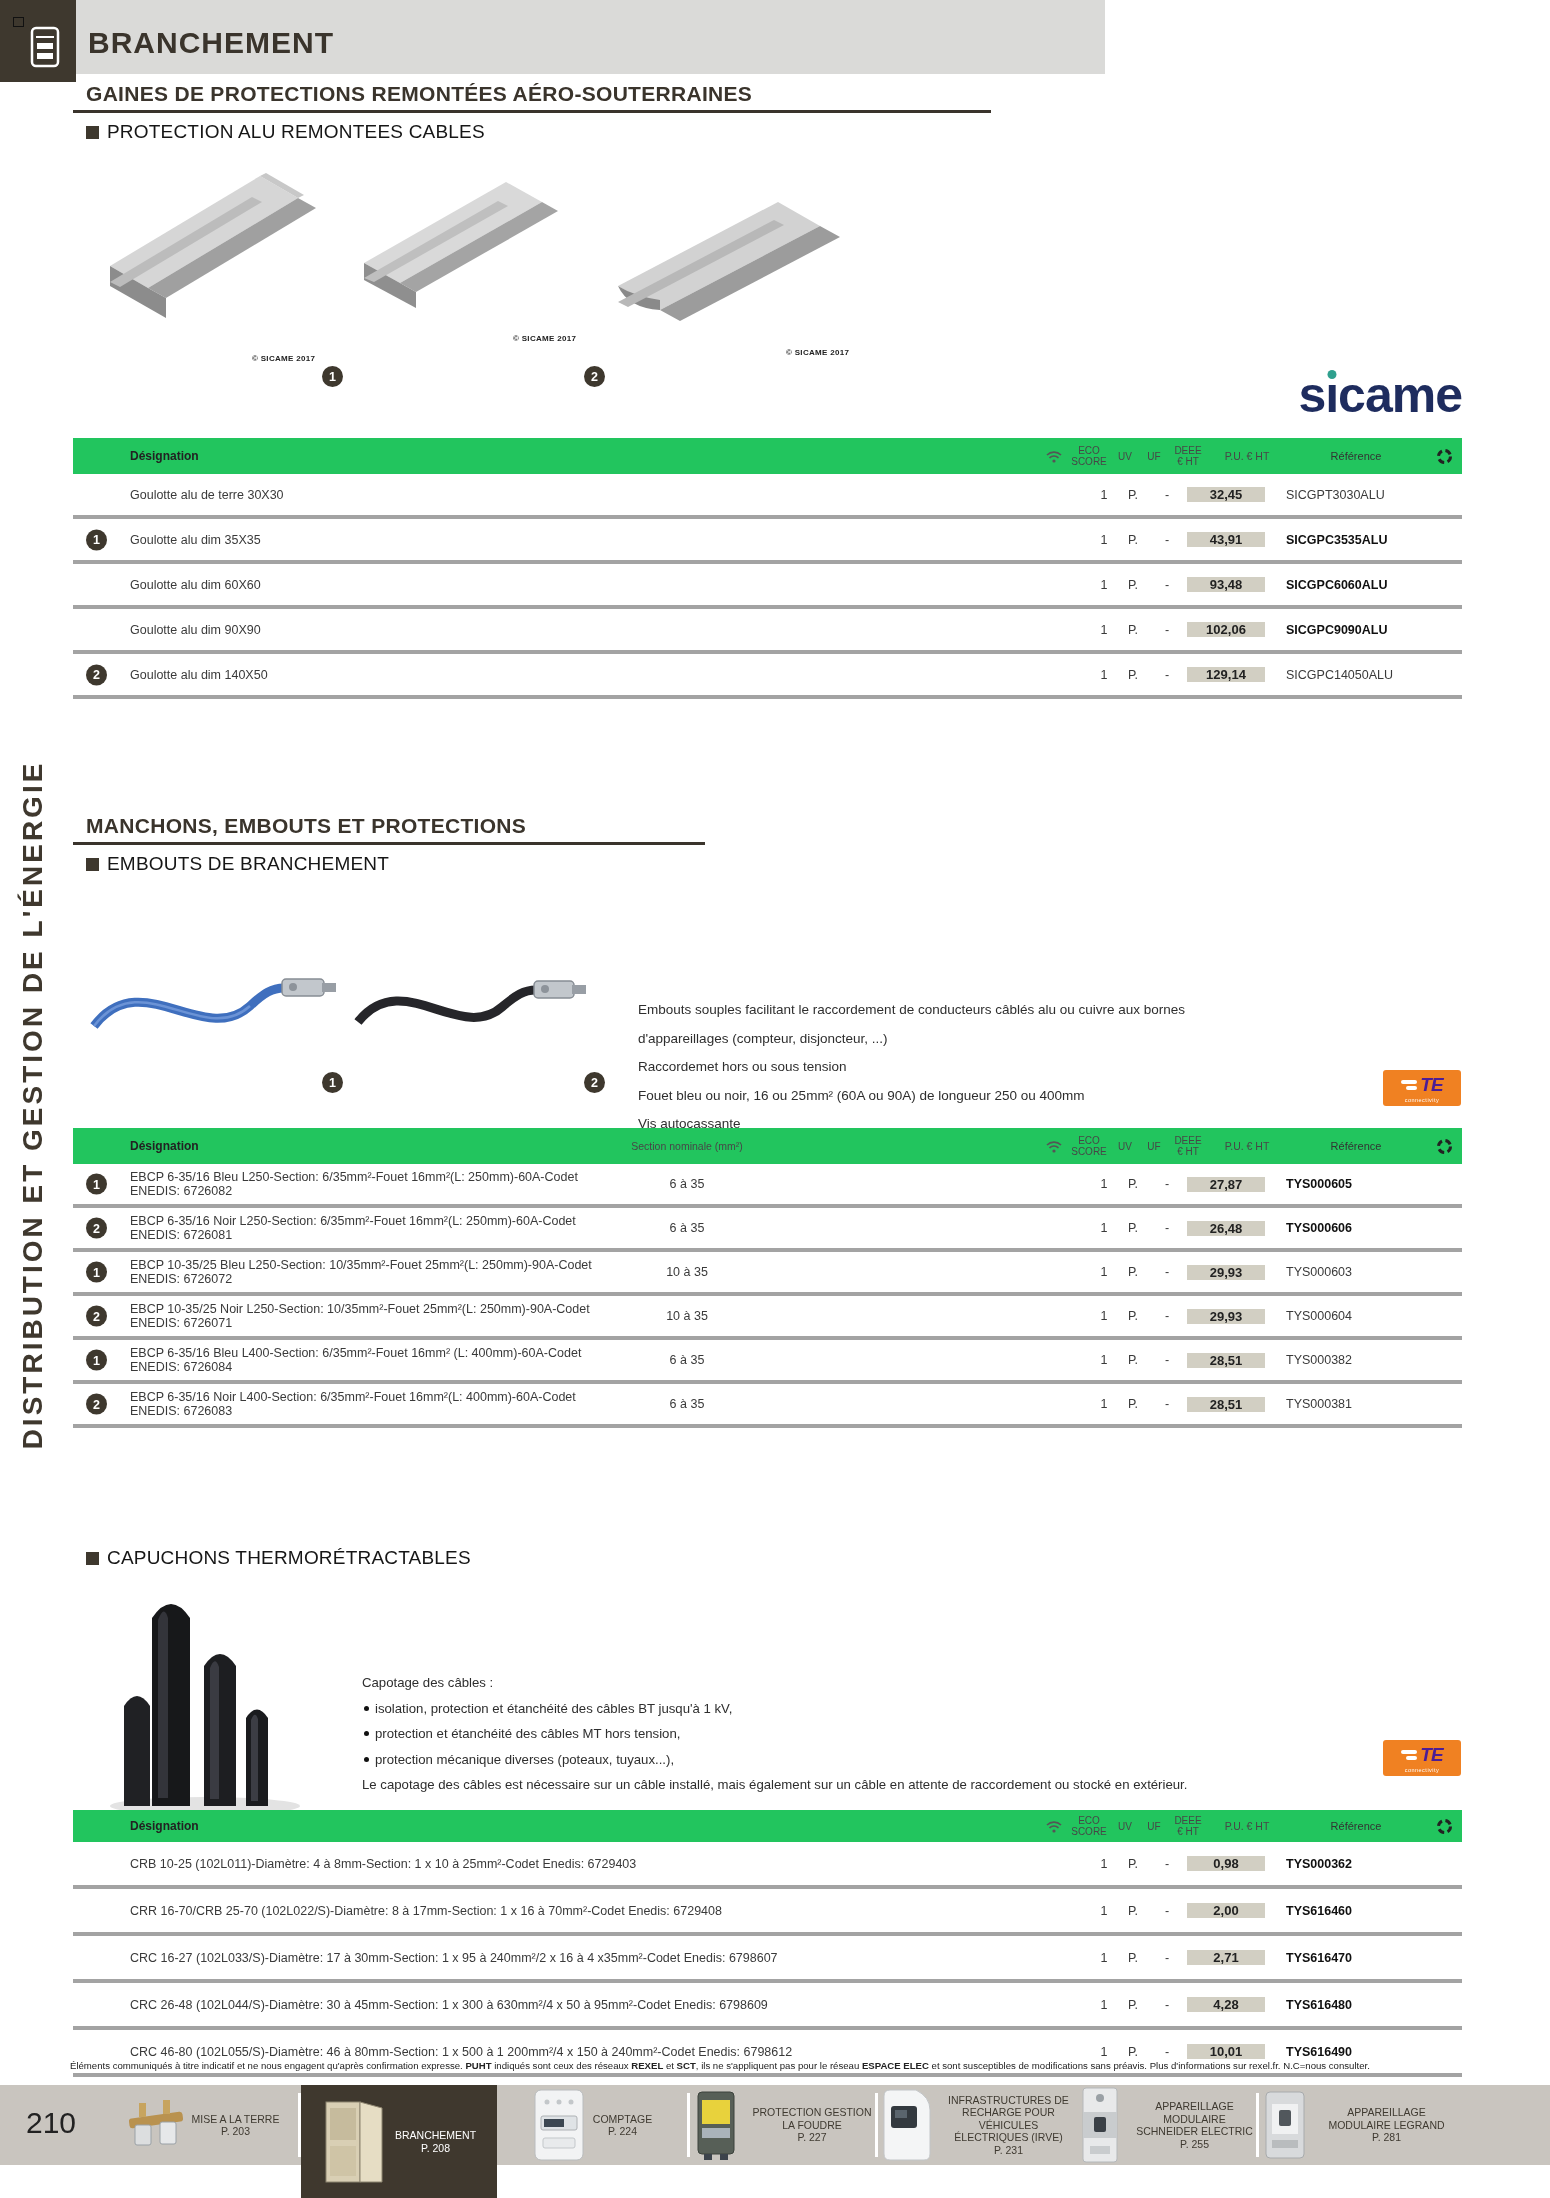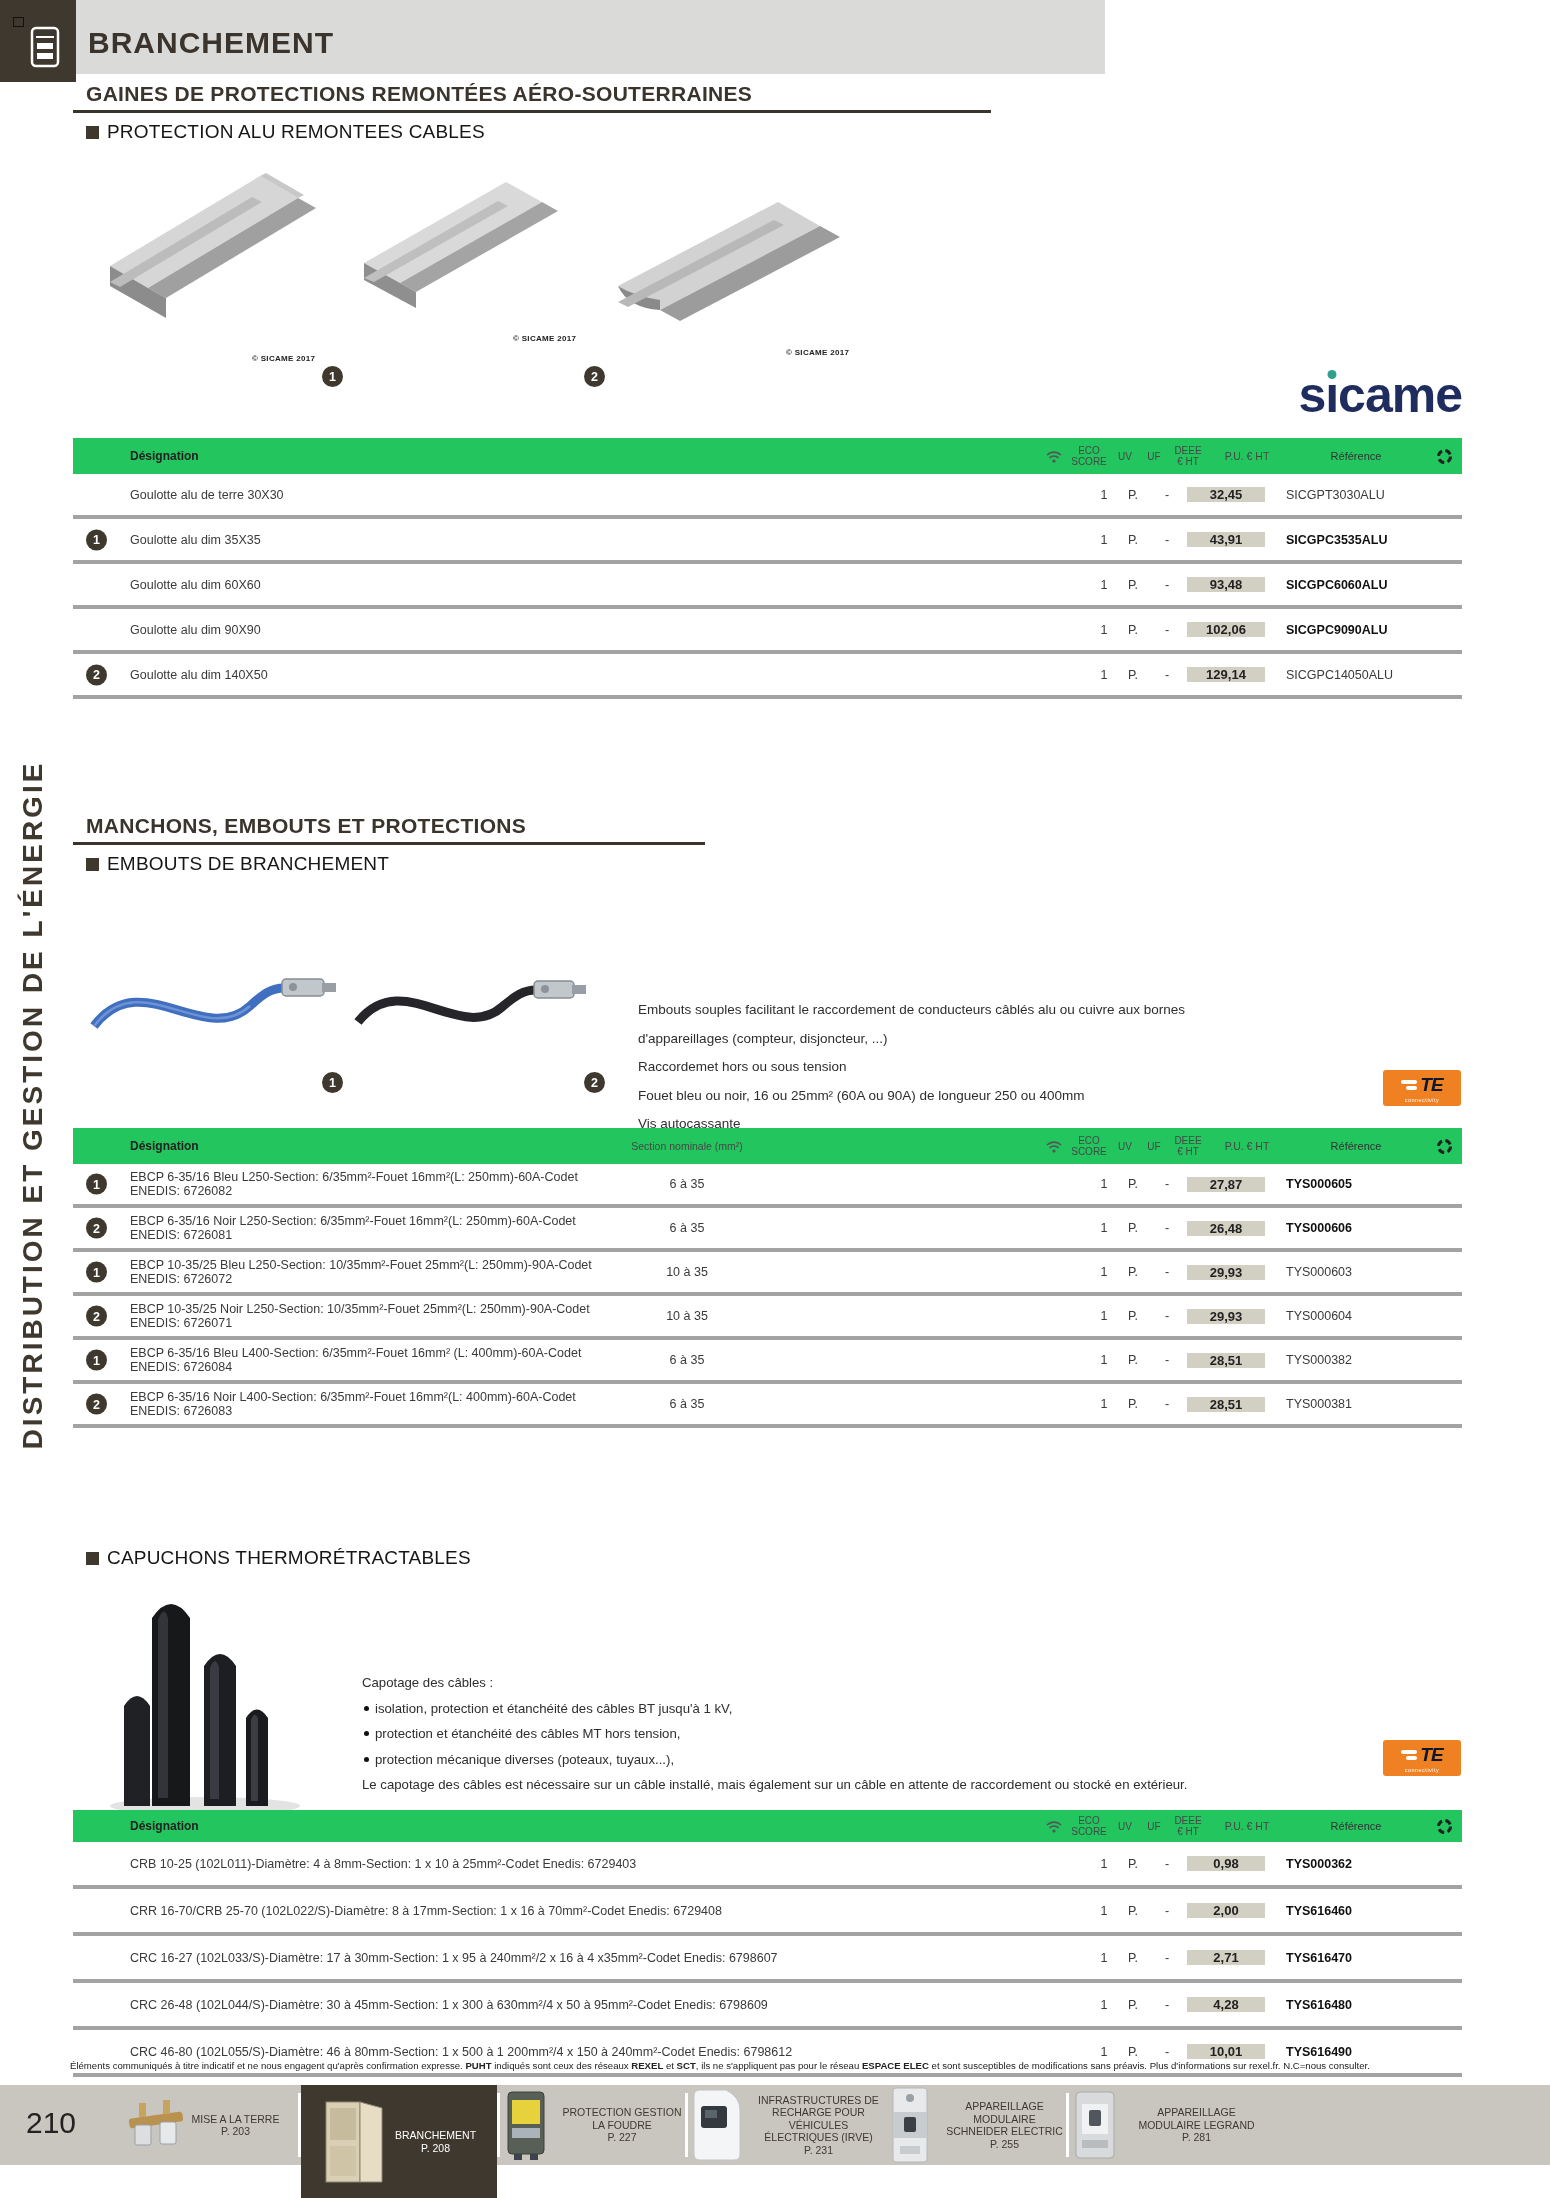--- a/index.html
+++ b/index.html
@@ -29,21 +29,21 @@
           font-size:50px;font-weight:bold;color:#1e2c5e;letter-spacing:-1px;}
   .sic-i{position:relative;}
   .sic-i i{position:absolute;left:50%;top:3px;transform:translateX(-50%);
            width:9px;height:9px;border-radius:50%;background:#2fa08e;}
   .te-logo{position:absolute;width:78px;height:36px;background:#f08122;border-radius:3px;
            display:flex;flex-direction:column;align-items:center;justify-content:center;}
   .te-row{display:flex;align-items:center;gap:3px;}
   .te-bars{display:flex;flex-direction:column;gap:2px;}
   .te-bars i{display:block;width:16px;height:4px;background:#fff;border-radius:2px;}
   .te-bars i:last-child{width:11px;margin-left:5px;}
-  .te-txt{color:#0f172a;font-size:19px;font-weight:bold;font-style:italic;letter-spacing:-1px;}
+  .te-txt{color:#4c1d95;font-size:19px;font-weight:bold;font-style:italic;letter-spacing:-1px;}
   .te-sub{color:#fff;font-size:5.5px;letter-spacing:0.5px;margin-top:1px;}
 
   
   .badge-f{position:absolute;width:21px;height:21px;border-radius:50%;background:#3e382e;
            color:#fff;font-size:12.5px;font-weight:bold;display:flex;align-items:center;justify-content:center;}
 
   
   .stamp{position:absolute;font-size:8px;color:#222;font-weight:bold;letter-spacing:0.3px;margin-top:20px;}
 
   
@@ -515,20 +515,37 @@
             <rect x="8" y="10" width="26" height="32" fill="#c6bb9d"></rect>
             <rect x="8" y="48" width="26" height="30" fill="#cfc4a6"></rect>
             <polygon points="38,4 60,10 60,84 38,84" fill="#e6ddc4" stroke="#8d8570"></polygon>
           </svg>
         </span>
         <span class="f-label">
           <span>BRANCHEMENT</span>
           <span>P. 208</span>
         </span>
       </div>
+      <div class="f-item" style="width: 190px;">
+        <span class="f-thumb">
+          <svg width="54" height="74" viewBox="0 0 54 74">
+            <rect x="3" y="2" width="48" height="70" rx="6" fill="#f2f3f4" stroke="#b9bcbe"></rect>
+            <circle cx="15" cy="14" r="2.5" fill="#c3c7ca"></circle>
+            <circle cx="27" cy="14" r="2.5" fill="#c3c7ca"></circle>
+            <circle cx="39" cy="14" r="2.5" fill="#c3c7ca"></circle>
+            <rect x="9" y="28" width="36" height="14" rx="2" fill="#dfe3e6" stroke="#aeb2b5"></rect>
+            <rect x="12" y="31" width="20" height="8" fill="#3c4752"></rect>
+            <rect x="11" y="50" width="32" height="10" rx="2" fill="#e8eaec" stroke="#c3c7ca"></rect>
+          </svg>
+        </span>
+        <span class="f-label">
+          <span>COMPTAGE</span>
+          <span>P. 224</span>
+        </span>
+      </div>
       <div class="f-sep"></div>
       <div class="f-item" style="width: 185px;">
         <span class="f-thumb">
           <svg width="52" height="74" viewBox="0 0 52 74">
             <rect x="8" y="4" width="36" height="62" rx="4" fill="#575f57" stroke="#3c433c"></rect>
             <rect x="12" y="12" width="28" height="24" fill="#e8d23c"></rect>
             <rect x="12" y="40" width="28" height="10" fill="#aab3ba"></rect>
             <rect x="14" y="66" width="8" height="6" fill="#3c434b"></rect>
             <rect x="30" y="66" width="8" height="6" fill="#3c434b"></rect>
           </svg>

